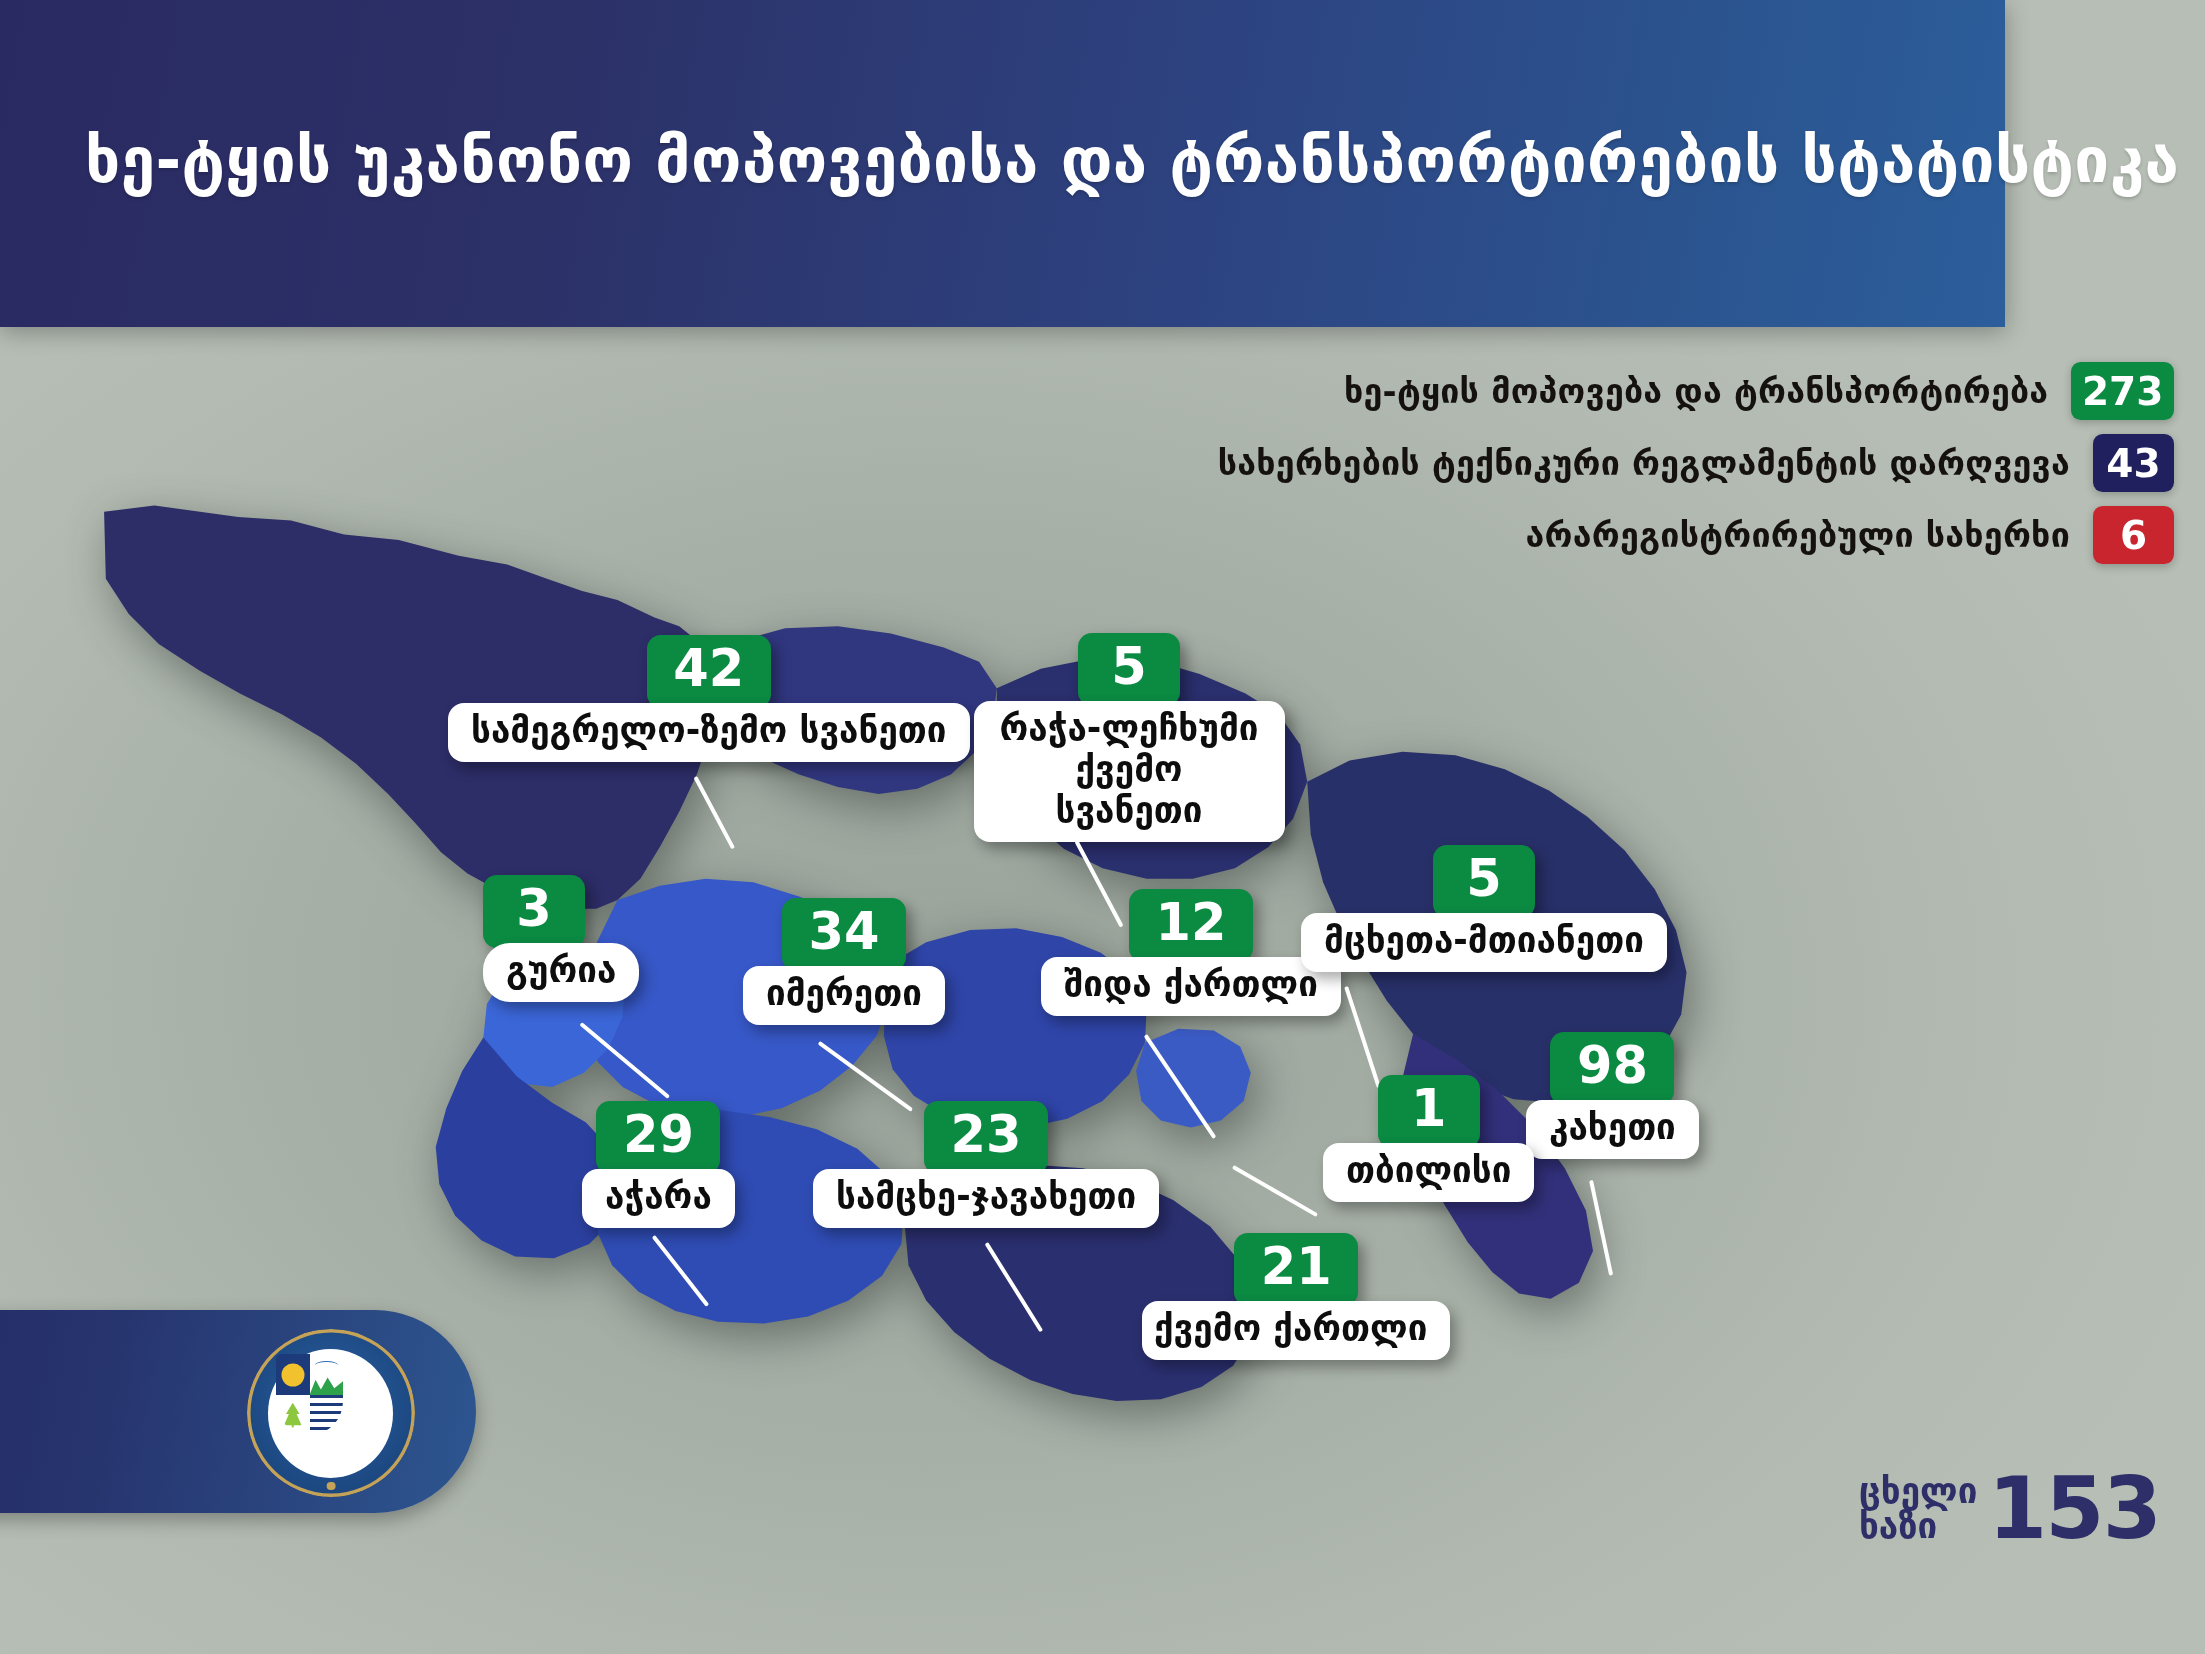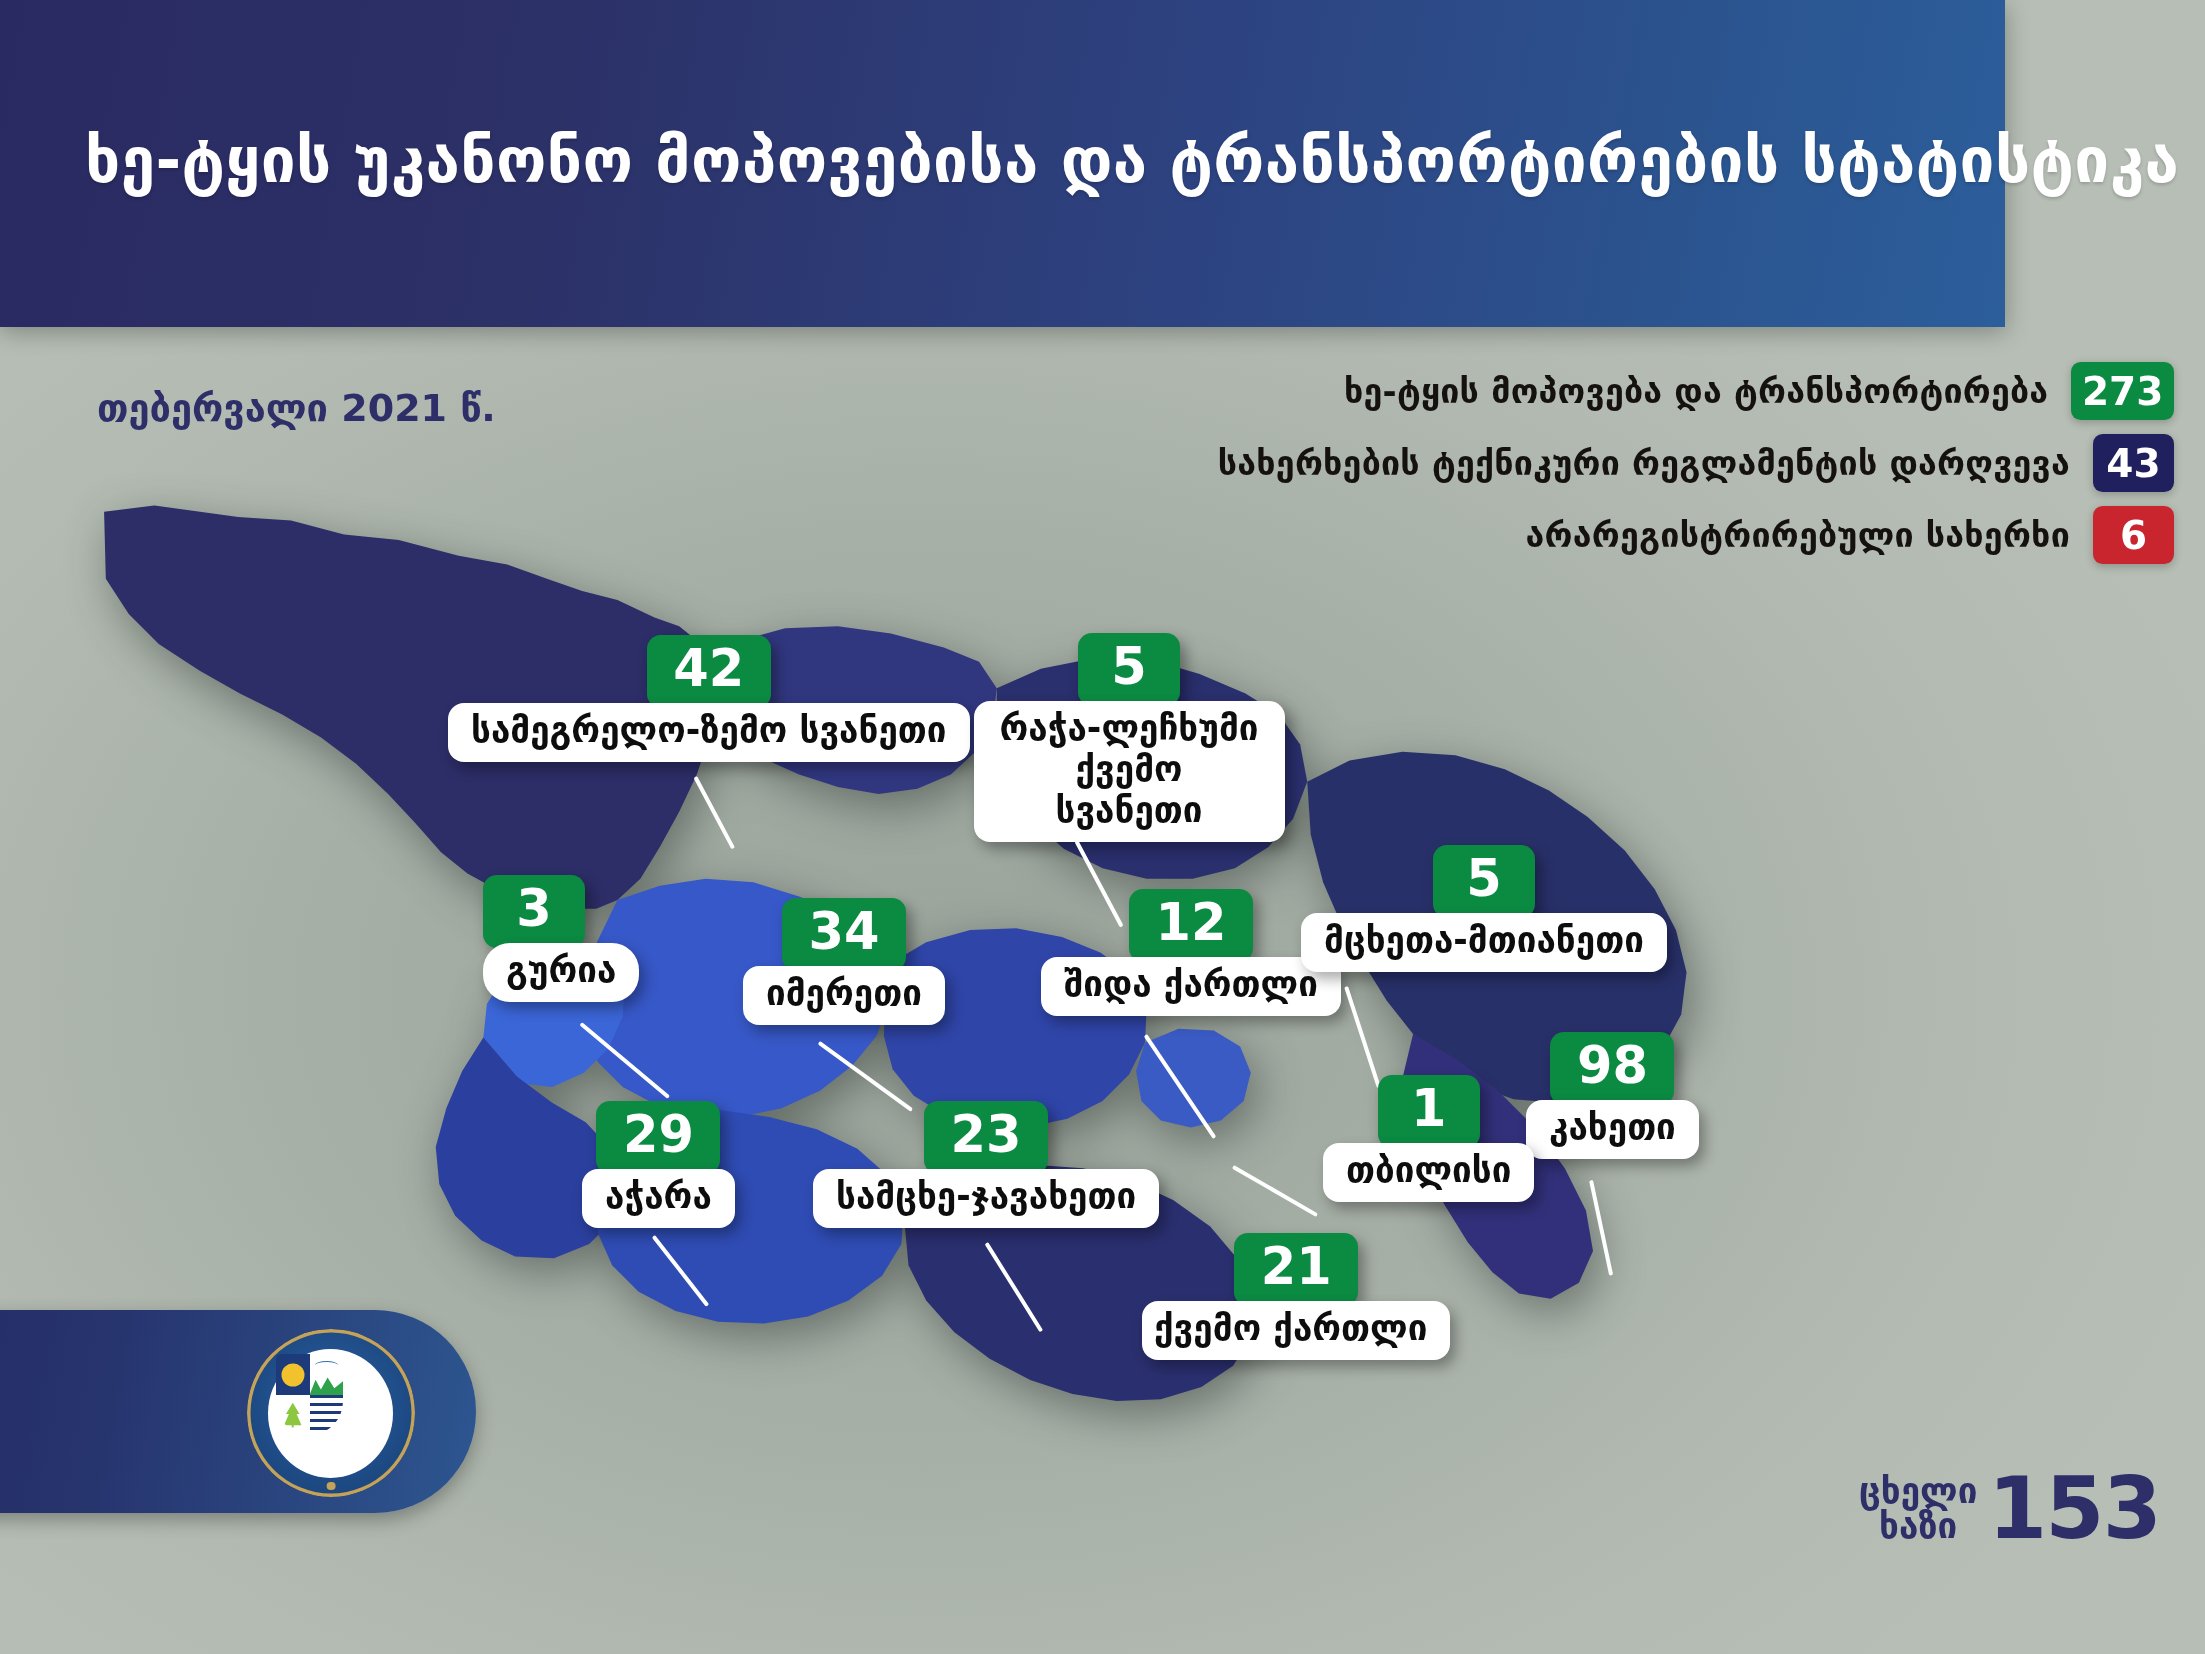--- a/index.html
+++ b/index.html
@@ -125,33 +125,32 @@
   .tree{position:absolute;left:50%;top:50%;width:19.4px;height:25px;
     transform:translate(-50%,-50%);background:#8dc63f;
     clip-path:polygon(50% 0,85% 45%,70% 45%,95% 90%,55% 90%,55% 100%,45% 100%,45% 90%,5% 90%,30% 45%,15% 45%);}
   .waves{position:absolute;inset:0;background:repeating-linear-gradient(
       to bottom,#1d3a7a 0 3.5px,#ffffff 3.5px 8px);}
   .em2-dot{position:absolute;left:50%;bottom:7px;width:8.8px;height:8.8px;
     transform:translateX(-50%);border-radius:50%;background:#c4a257;}
 
   
   .hotline{position:absolute;right:46px;bottom:106px;display:flex;align-items:center;gap:10.6px;}
-  .hotline-words{color:#2e2e68;font-size:35px;font-weight:700;line-height:1.0;text-align:center;}
+  .hotline-words{color:#2e2e68;font-size:35px;font-weight:700;line-height:1.0;text-align:left;}
   .hotline-num{color:#2e2e68;font-size:85px;font-weight:800;letter-spacing:-1.8px;line-height:.92;}
 </style>
 </head>
 <body>
 
 <div id="root">
 
   <div class="header">
     <div class="header-title">ხე-ტყის უკანონო მოპოვებისა და ტრანსპორტირების სტატისტიკა</div>
   </div>
 
-  <div class="date-label">თებერვალი 2021 წ.</div>
 
   <div class="legend">
     <div class="legend-row">
       <span class="legend-text">ხე-ტყის მოპოვება და ტრანსპორტირება</span>
       <span class="legend-badge" style="background:#0b8a42">273</span>
     </div>
     <div class="legend-row">
       <span class="legend-text">სახერხების ტექნიკური რეგლამენტის დარღვევა</span>
       <span class="legend-badge" style="background:#20205e">43</span>
     </div>

